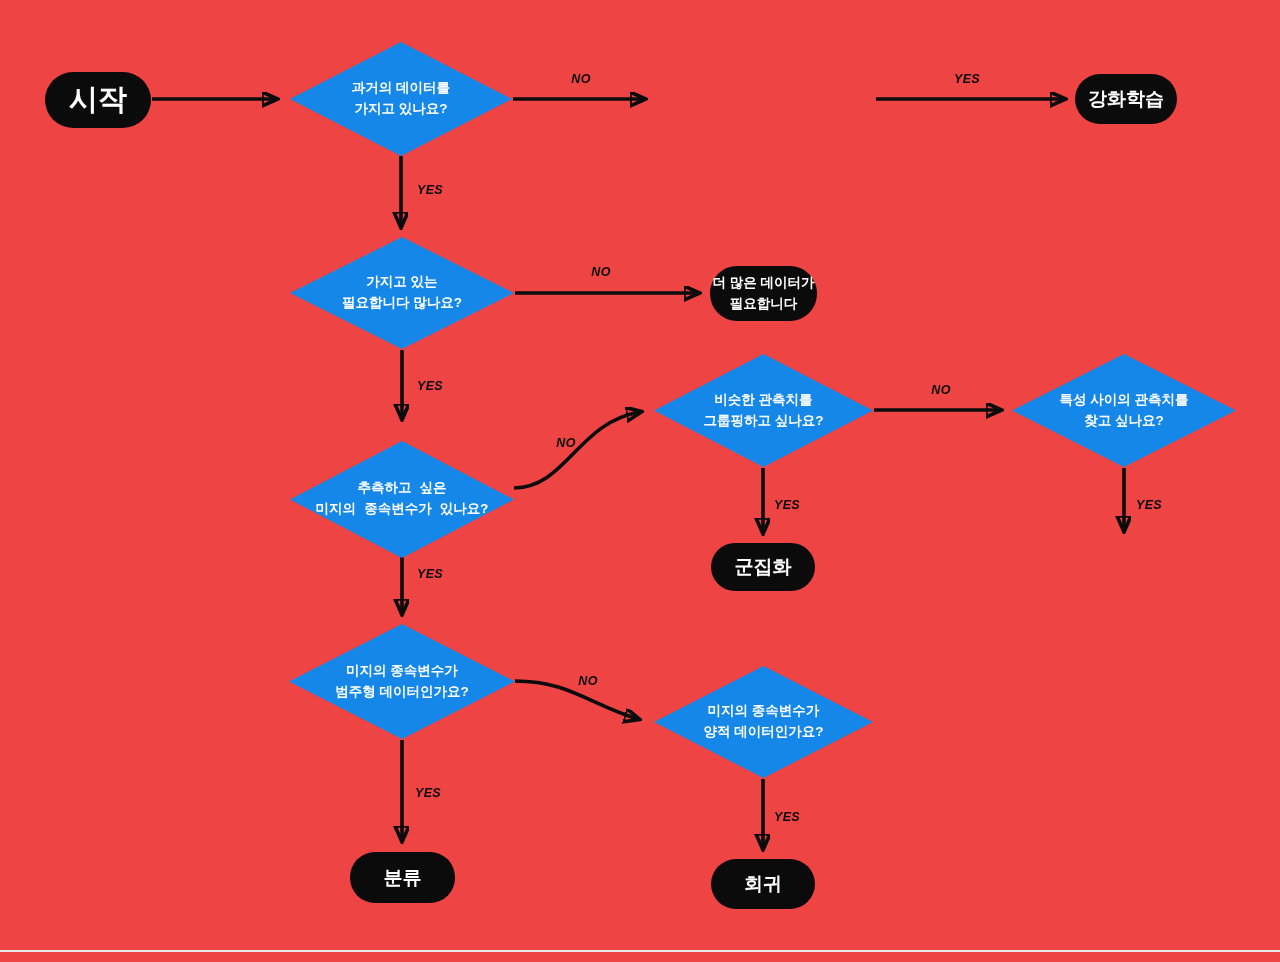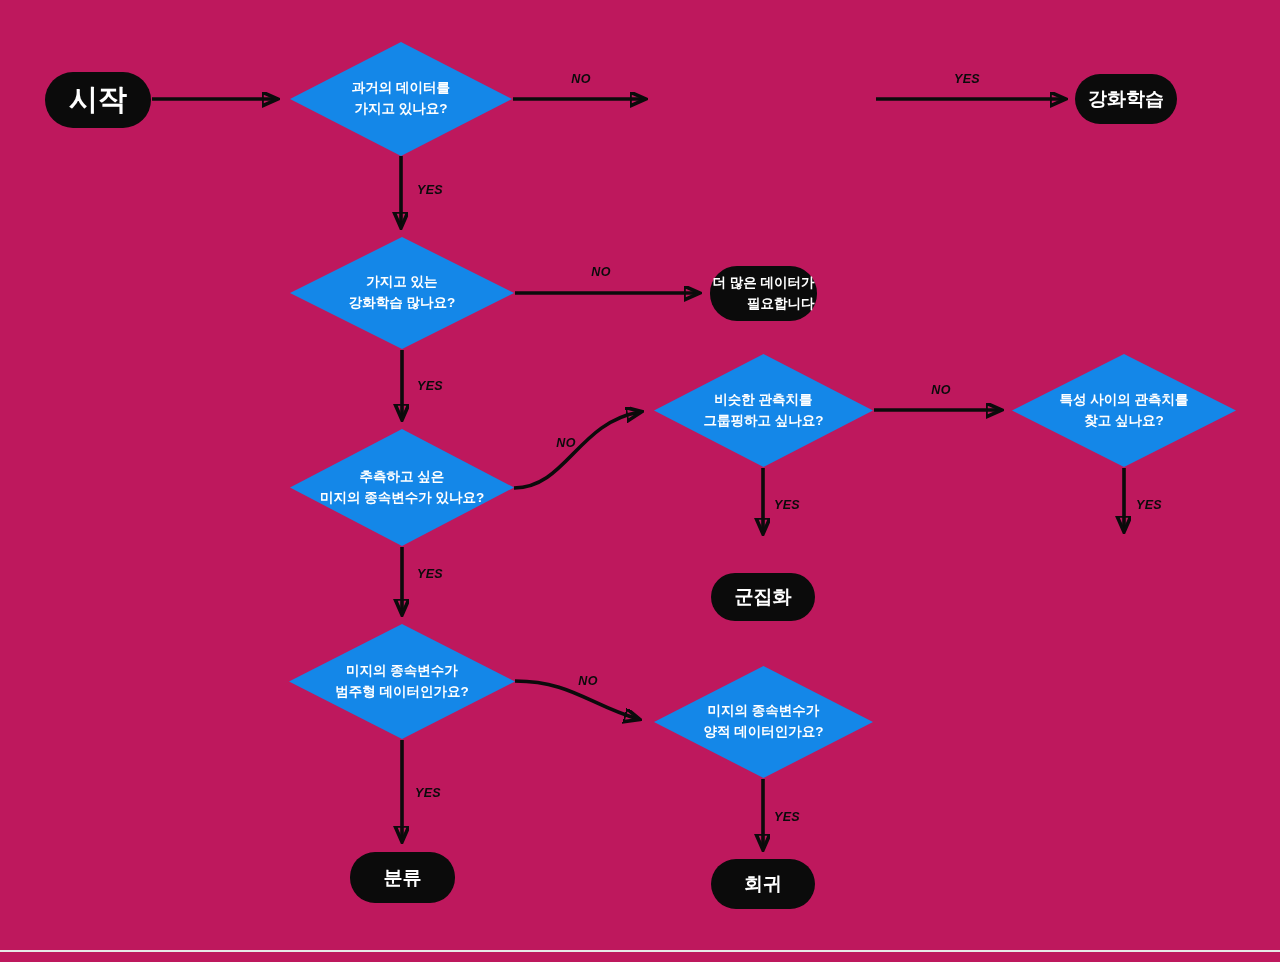--- a/index.html
+++ b/index.html
@@ -1,43 +1,43 @@
 <!DOCTYPE html>
 <html><head>
 <meta charset="utf-8">
 <style>
   html,body{margin:0;padding:0;background:#ffffff;}
   .canvas{
-    position:relative;width:1280px;height:962px;background:#be185d;overflow:hidden;
+    position:relative;width:1280px;height:962px;background:#ef4444;overflow:hidden;
     font-family:"Liberation Sans","DejaVu Sans",sans-serif;
   }
   .arrows{position:absolute;left:0;top:0;width:1280px;height:962px;}
   .arrows path{stroke:#0b0b0b;stroke-width:3.6;fill:none;}
   .diamond{
     position:absolute;background:#1487e8;color:#ffffff;
     clip-path:polygon(50% 0%,100% 50%,50% 100%,0% 50%);
     display:flex;align-items:center;justify-content:center;text-align:center;
     font-weight:700;font-size:13.5px;line-height:1.55;white-space:pre-line;
   }
   .pill{
     position:absolute;background:#0b0b0b;color:#ffffff;
     display:flex;align-items:center;justify-content:center;text-align:center;
     font-weight:700;white-space:pre-line;
   }
   .pill-start{left:45px;top:72px;width:106px;height:56px;border-radius:28px;font-size:29px;}
   .pill-reinforcement{left:1075px;top:74px;width:102px;height:50px;border-radius:25px;font-size:19px;text-align:center;}
-  .pill-more-data{left:710px;top:266px;width:107px;height:55px;border-radius:27px;font-size:13.5px;line-height:1.5;text-align:right;}
-  .pill-clustering{left:711px;top:543px;width:104px;height:48px;border-radius:24px;font-size:19px;margin-top:30px;}
+  .pill-more-data{left:710px;top:266px;width:107px;height:55px;border-radius:27px;font-size:13.5px;line-height:1.5;}
+  .pill-clustering{left:711px;top:543px;width:104px;height:48px;border-radius:24px;font-size:19px;}
   .pill-association{left:1068px;top:541px;width:112px;height:50px;border-radius:25px;font-size:16.5px;}
   .pill-classification{left:350px;top:852px;width:105px;height:51px;border-radius:25px;font-size:19px;}
   .pill-regression{left:711px;top:859px;width:104px;height:50px;border-radius:25px;font-size:19px;}
   .d-past{left:290px;top:42px;width:222px;height:114px;}
   .d-reward{left:654px;top:43px;width:221px;height:112px;}
   .d-much{left:290px;top:237px;width:224px;height:112px;}
-  .d-depvar{left:290px;top:429px;width:224px;height:117px;}
+  .d-depvar{left:290px;top:441px;width:224px;height:117px;font-family:Liberation Mono, monospace;}
   .d-group{left:654px;top:354px;width:219px;height:113px;}
   .d-corr{left:1012px;top:354px;width:224px;height:113px;}
   .d-categ{left:289px;top:624px;width:226px;height:115px;}
   .d-quant{left:654px;top:666px;width:219px;height:112px;}
   .edge-label{
     position:absolute;transform:translateX(-50%);
     color:#0b0b0b;font-weight:700;font-size:12.5px;letter-spacing:.4px;font-style:italic;
   }
   .el-0{left:581px;top:72px;}
   .el-1{left:967px;top:72px;}
@@ -81,21 +81,21 @@
     <path d="M763,779 V848" marker-end="url(#ah)"></path>
   </svg>
 
   <div class="pill pill-start">시작</div>
 
   <div class="diamond d-past">과거의 데이터를
 가지고 있나요?</div>
   <div class="pill pill-reinforcement">강화학습</div>
 
   <div class="diamond d-much">가지고 있는
-강화학습 많나요?</div>
+필요합니다 많나요?</div>
   <div class="pill pill-more-data">더 많은 데이터가
 필요합니다</div>
 
   <div class="diamond d-depvar">추측하고 싶은
 미지의 종속변수가 있나요?</div>
   <div class="diamond d-group">비슷한 관측치를
 그룹핑하고 싶나요?</div>
   <div class="diamond d-corr">특성 사이의 관측치를
 찾고 싶나요?</div>
   <div class="pill pill-clustering">군집화</div>

